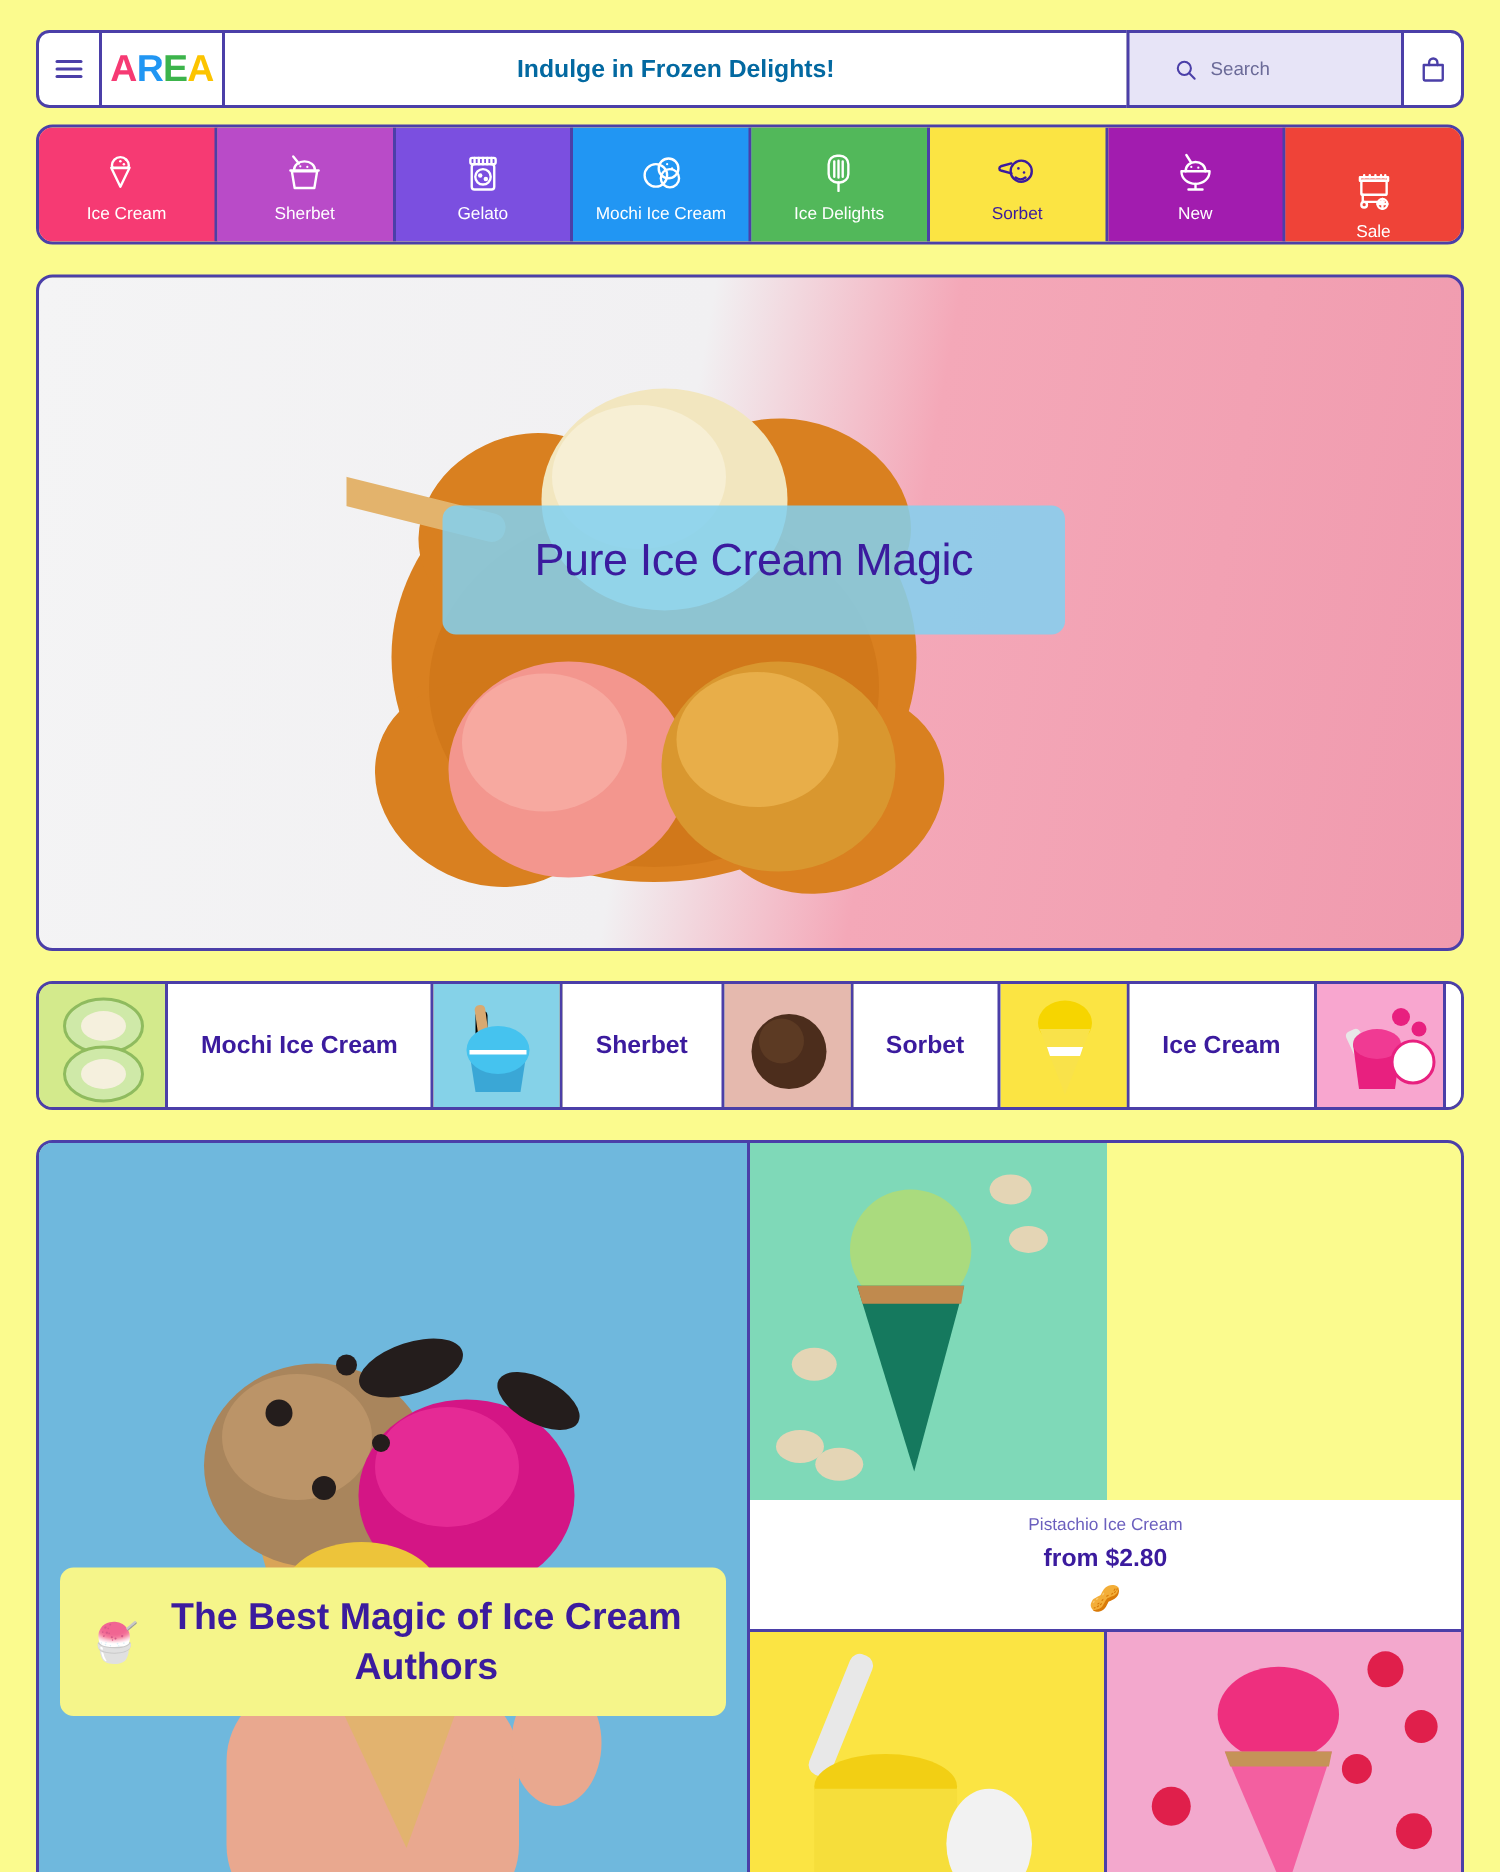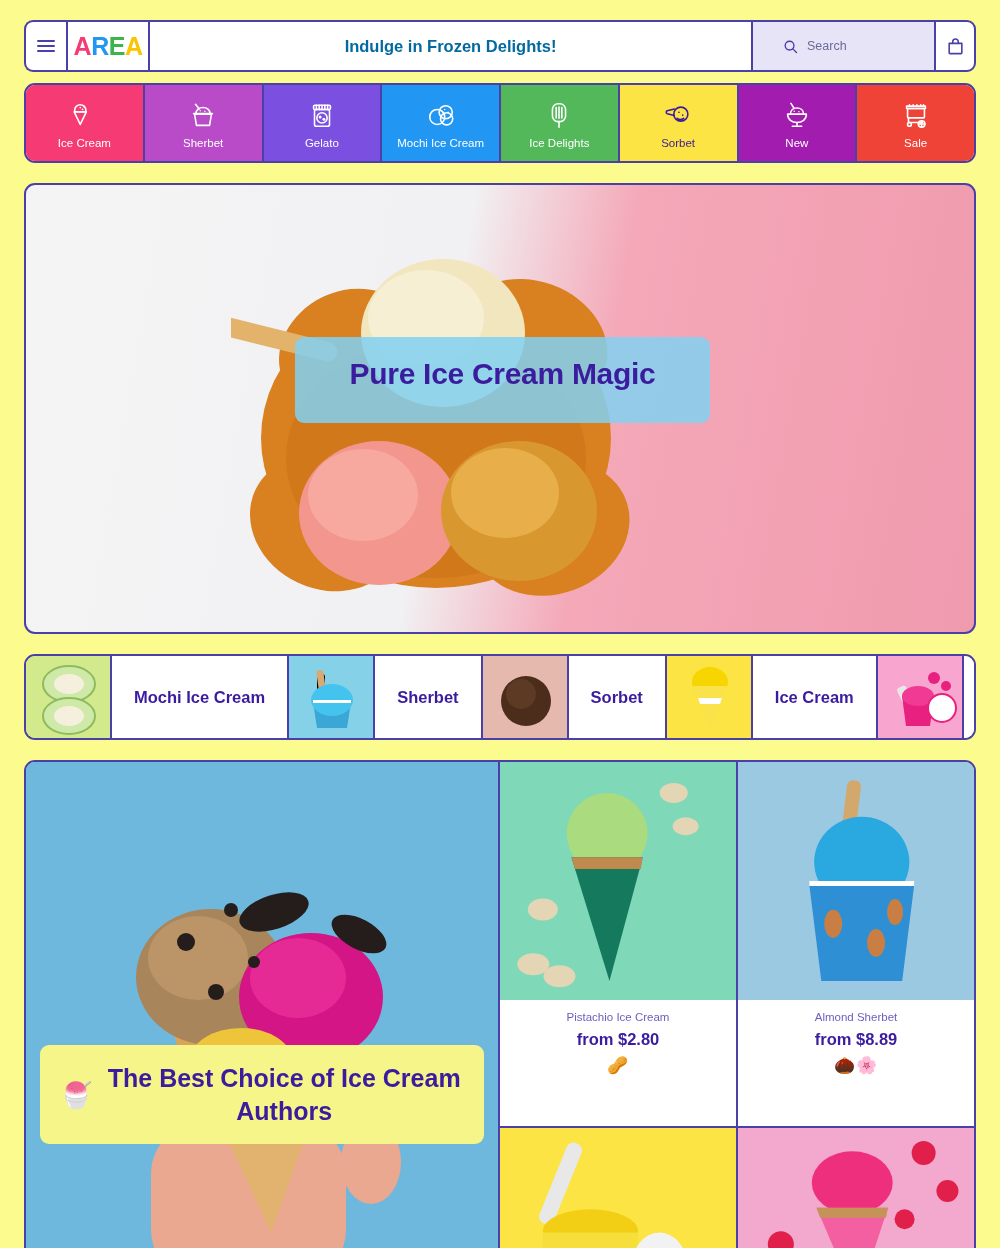--- a/index.html
+++ b/index.html
@@ -56,42 +56,42 @@
   .catnav {
     display: flex; height: 80px; border: 2px solid #4b3fa8;
     border-radius: 11px; overflow: hidden; margin-bottom: 20px;
   }
   .cat {
     flex: 1; display: flex; flex-direction: column;
     align-items: center; justify-content: center; gap: 6px;
     border-right: 2px solid #4b3fa8; cursor: pointer;
     padding-top: 4px;
   }
-  .cat:last-child { border-right: none; }
+  .cat:last-child { border-right: none; justify-content: flex-end; }
   .cat .clabel { font-size: 11.5px; color: #fff; }
   .cat.dark .clabel { color: #3b1b9e; }
   .cat svg { display: block; }
 
   
   .hero {
     position: relative; height: 451px; border: 2px solid #4b3fa8;
     border-radius: 11px; overflow: hidden; margin-bottom: 20px;
     background: linear-gradient(100deg, #f4f4f5 0%, #f1f0f2 44%, #f4a8b8 60%, #f09aae 100%);
   }
   .hero .cone-shape {
     position: absolute; left: 205px; top: 38px; width: 420px; height: 400px;
   }
   .hero-card {
     position: absolute; left: 269px; top: 152px; width: 415px;
     background: rgba(130, 208, 240, 0.86);
     border-radius: 9px; padding: 20px 22px 20px;
     text-align: center;
   }
   .hero-card h1 {
-    font-size: 30px; color: #3b1b9e; font-weight: bold; letter-spacing: -0.3px;
+    font-size: 30px; color: #3b1b9e; font-weight: normal; letter-spacing: -0.3px;
     margin-bottom: 12px;
   }
   .hero-card p { font-size: 11.5px; color: #2c2f6b; margin-bottom: 15px; }
   .hero-btn {
     display: block; width: 100%; background: #321a9b; color: #fff;
     border: none; border-radius: 5px; padding: 13px 0;
     font-size: 11.5px; font-weight: bold; font-family: inherit; cursor: pointer;
     letter-spacing: 0.2px;
   }
 
@@ -122,21 +122,21 @@
     background: #f5f58a; border-radius: 9px; padding: 17px 20px;
     display: flex; align-items: center; justify-content: center; gap: 12px;
     text-align: center;
   }
   .feature .fcard .femoji { font-size: 26px; line-height: 1; }
   .feature .fcard .ftext {
     font-size: 25px; font-weight: bold; color: #3b1b9e; line-height: 1.3;
   }
   .prodgrid { flex: 1; display: flex; flex-direction: column; }
   .prow { display: flex; flex: 0 0 auto; }
-  .prow.r1 { height: 366px; }
+  .prow.r1 { height: 326px; }
   .prow.r2 { height: 166px; }
   .pcard {
     flex: 1; display: flex; flex-direction: column; overflow: hidden;
     border-right: 2px solid #4b3fa8; cursor: pointer;
   }
   .pcard:last-child { border-right: none; }
   .prow.r1 { border-bottom: 2px solid #4b3fa8; }
   .pimg { height: 238px; position: relative; overflow: hidden; }
   .pinfo {
     flex: 1; background: #fff; text-align: center; padding-top: 11px;
@@ -390,21 +390,21 @@
           <circle cx="160" cy="180" r="9"></circle>
             <circle cx="205" cy="148" r="7"></circle>
           <circle cx="190" cy="230" r="8"></circle>
             <circle cx="228" cy="200" r="6"></circle>
           <circle cx="250" cy="330" r="10"></circle>
         </g>
         <circle cx="230" cy="355" r="16" fill="#2ba6b8"></circle>
       </svg>
       <div class="fcard">
         <span class="femoji">🍧</span>
-        <span class="ftext">The Best Choice of Ice Cream Authors</span>
+        <span class="ftext">The Best Magic of Ice Cream Authors</span>
       </div>
     </div>
     <div class="prodgrid">
       <div class="prow r1">
           <div class="pcard">
             <div class="pimg" style="height:238px">
               <svg width="238" height="238" viewBox="0 0 238 238" style="position:absolute;inset:0">
                 <rect width="238" height="238" fill="#7fd9b8"></rect>
                 <ellipse cx="107.10000000000001" cy="71.39999999999999" rx="40.46" ry="40.46" fill="#aadb7e"></ellipse>
                 <path d="M71.39999999999999 95.2 H142.79999999999998 L109.48 218.96 Z" fill="#15795e"></path>
@@ -413,39 +413,20 @@
                 <ellipse cx="185.64000000000001" cy="64.26" rx="13" ry="9" fill="#e4d5b5"></ellipse>
                 <ellipse cx="42.839999999999996" cy="147.56" rx="15" ry="11" fill="#e4d5b5"></ellipse>
                 <ellipse cx="33.32" cy="202.29999999999998" rx="16" ry="11" fill="#e4d5b5"></ellipse>
                 <ellipse cx="59.5" cy="214.20000000000002" rx="16" ry="11" fill="#e4d5b5"></ellipse>
               </svg>
             </div>
             <div class="pinfo">
               <div class="pname">Pistachio Ice Cream</div>
               <div class="pprice">from $2.80</div>
               <div class="pemoji">🥜</div>
-            </div>
-          </div>
-          <div class="pcard">
-            <div class="pimg" style="height:238px">
-              <svg width="238" height="238" viewBox="0 0 238 238" style="position:absolute;inset:0">
-                <rect width="238" height="238" fill="#9cc9e2"></rect>
-                <rect x="104.72" y="19.04" width="14" height="85.67999999999999" rx="6" fill="#d2a86d" transform="rotate(7 119 59.5)"></rect>
-                <ellipse cx="123.76" cy="99.96" rx="47.6" ry="45.22" fill="#2aa8e0"></ellipse>
-                <path d="M71.39999999999999 123.76 h104.72 l-11.9 95.2 h-80.92z" fill="#2f8fd4"></path>
-                <rect x="71.39999999999999" y="119" width="104.72" height="5" fill="#fff"></rect>
-                <ellipse cx="95.2" cy="161.84" rx="9" ry="14" fill="#c97f44"></ellipse>
-                <ellipse cx="138.04" cy="180.88" rx="9" ry="14" fill="#c97f44"></ellipse>
-                <ellipse cx="157.08" cy="149.94" rx="8" ry="13" fill="#c97f44"></ellipse>
-              </svg>
-            </div>
-            <div class="pinfo">
-              <div class="pname">Almond Sherbet</div>
-              <div class="pprice">from $8.89</div>
-              <div class="pemoji">🌰🌸</div>
             </div>
           </div>
         </div>
       <div class="prow r2">
           <div class="pcard">
             <div class="pimg" style="height:166px">
               <svg width="238" height="166" viewBox="0 0 238 166" style="position:absolute;inset:0">
                 <rect width="238" height="166" fill="#fbe443"></rect>
                 <rect x="52.36" y="16.6" width="16" height="86.32000000000001" rx="7" fill="#e8e8e8" transform="rotate(22 71.39999999999999 58.099999999999994)"></rect>
                 <ellipse cx="90.44" cy="102.92" rx="47.6" ry="21.580000000000002" fill="#f2cf14"></ellipse>

